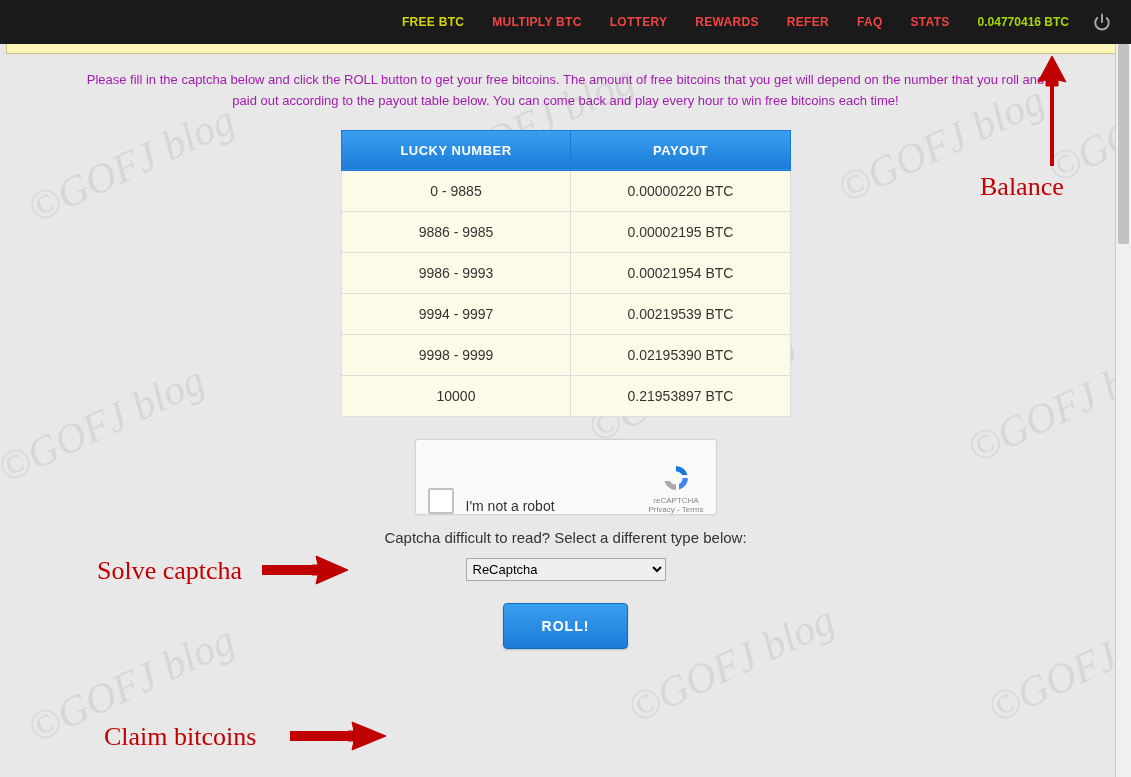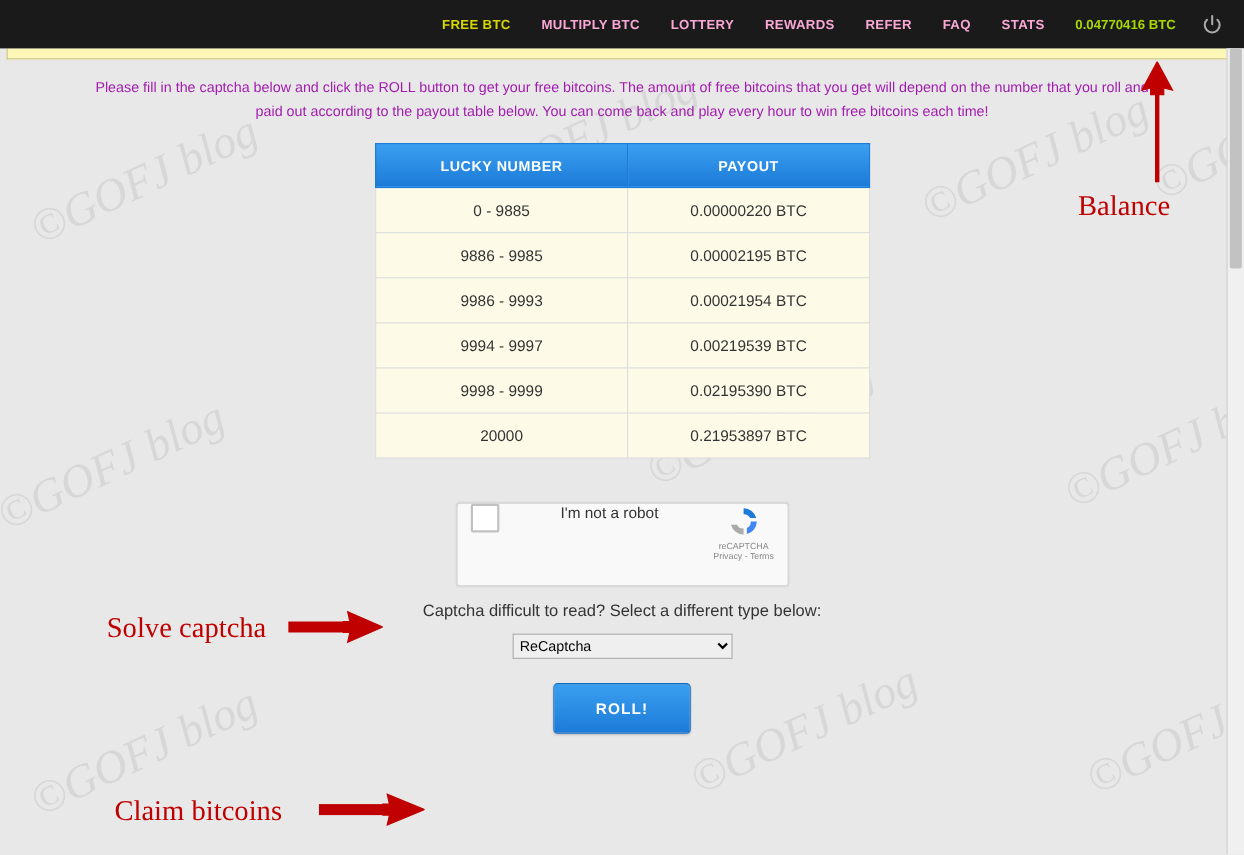--- a/index.html
+++ b/index.html
@@ -26,21 +26,21 @@
       background: #1a1a1a;
       height: 44px;
       display: flex;
       align-items: center;
       justify-content: flex-end;
       padding: 0 10px;
       position: relative;
       z-index: 10;
     }
     .nav-item {
-      color: #f9a8d4;
+      color: #ef4444;
       font-weight: bold;
       font-size: 12px;
       padding: 0 14px;
       height: 44px;
       line-height: 44px;
       cursor: pointer;
       letter-spacing: 0.3px;
     }
     .nav-item.active { color: #d6d600; }
     .nav-balance {
@@ -96,31 +96,30 @@
     }
     .payout-table td {
       background: #fdfbe8;
       border: 1px solid #ddd;
       text-align: center;
       padding: 12px 0;
       font-size: 14px;
       color: #333;
     }
     .captcha-box {
-      margin: 40px auto 0 auto;
+      margin: 22px auto 0 auto;
       width: 302px;
       height: 76px;
       background: #f9f9f9;
       border: 1px solid #d3d3d3;
       border-radius: 3px;
       display: flex;
-      align-items: flex-start;
+      align-items: flex-end;
       padding: 0 12px;
       box-shadow: 0 0 2px rgba(0,0,0,0.08);
-      gap: 44px;
     }
     .captcha-check {
       width: 26px;
       height: 26px;
       border: 2px solid #c1c1c1;
       border-radius: 2px;
       background: #fff;
       cursor: pointer;
     }
     .captcha-label {
@@ -258,21 +257,21 @@
         </tr>
         <tr>
           <td>9994 - 9997</td>
           <td>0.00219539 BTC</td>
         </tr>
         <tr>
           <td>9998 - 9999</td>
           <td>0.02195390 BTC</td>
         </tr>
         <tr>
-          <td>20000</td>
+          <td>10000</td>
           <td>0.21953897 BTC</td>
         </tr>
       </tbody>
   </table>
 
   <div class="captcha-box">
     <div class="captcha-check"></div>
     <div class="captcha-label">I'm not a robot</div>
     <div class="captcha-brand">
       <svg class="logo-re" viewBox="0 0 32 32">

